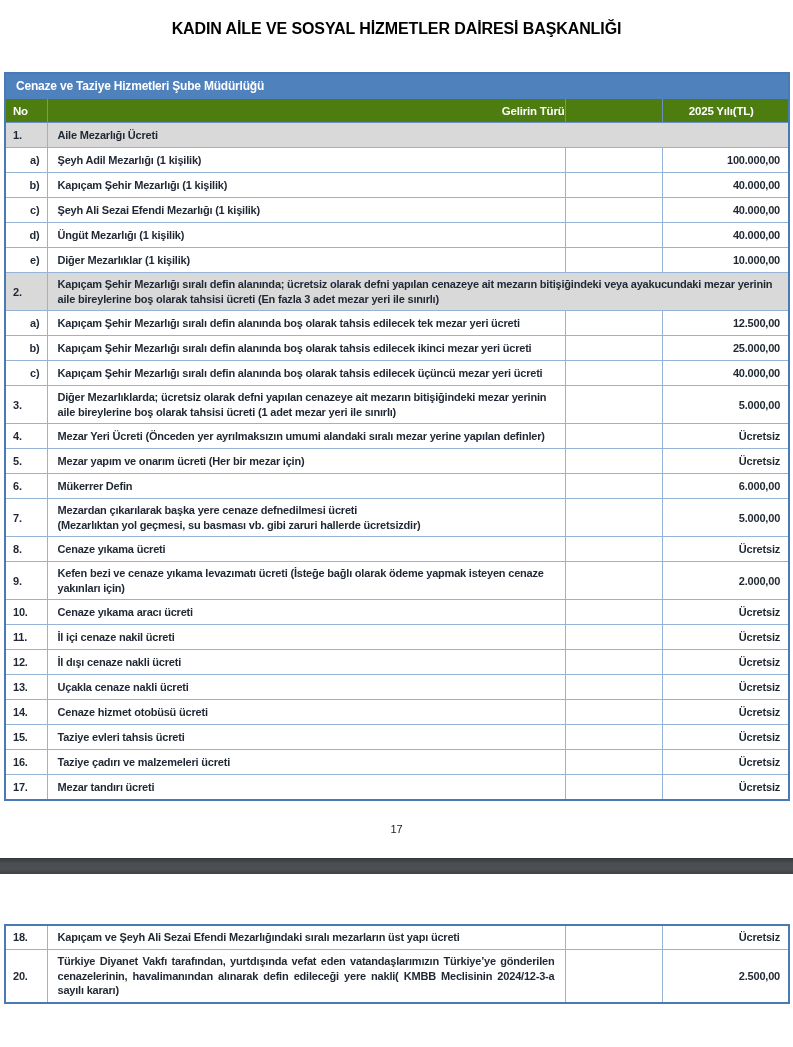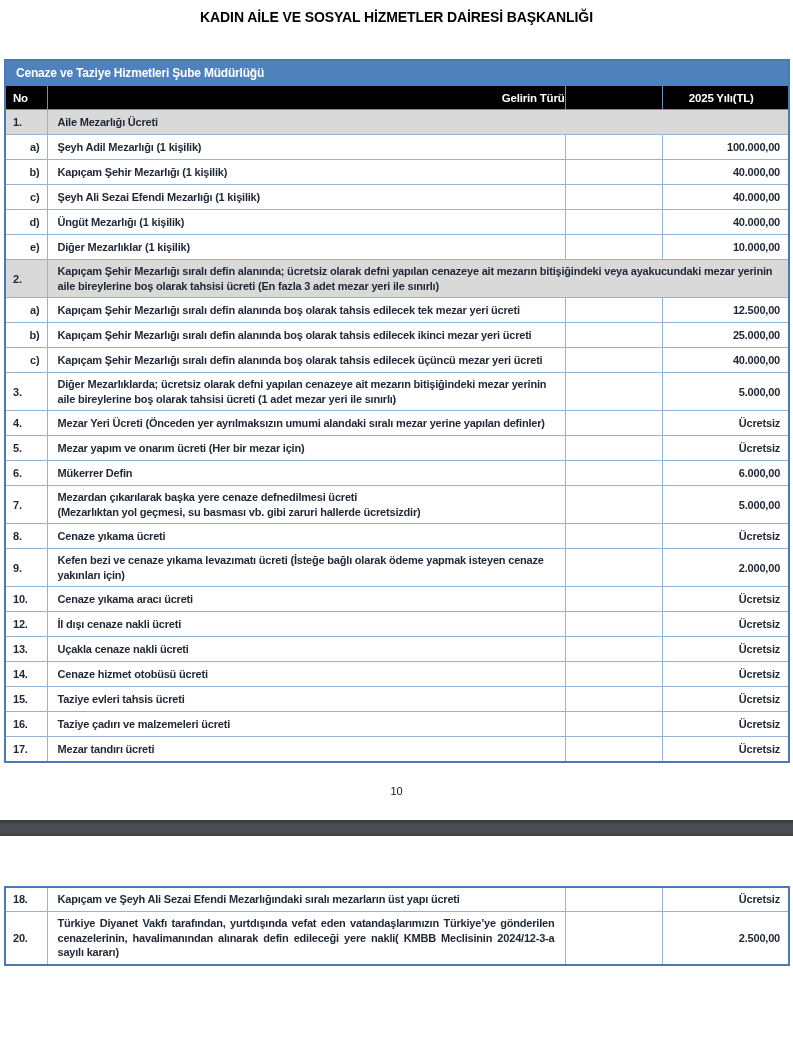--- a/index.html
+++ b/index.html
@@ -3,23 +3,23 @@
 <meta charset="utf-8">
 <style>
   html, body {
     margin: 0; padding: 0;
     width: 793px; height: 1047px;
     background: #ffffff;
     overflow: hidden;
     font-family: "Liberation Sans", "DejaVu Sans", sans-serif;
   }
   .doc-title {
-    margin: 9px 0 0 0;
+    margin: 20px 0 0 0;
     text-align: center;
-    font-size: 14px;
+    font-size: 16px;
     font-weight: 700;
     color: #000000;
     letter-spacing: -0.1px;
   }
   table.fee-table {
     border-collapse: collapse;
     table-layout: fixed;
     width: 784px;
     margin-left: 4px;
     border: 2px solid #4a7ab5;
@@ -38,21 +38,21 @@
   tr.branch-row th {
     background: #4f81bd;
     border-color: #4f81bd;
     color: #ffffff;
     text-align: left;
     padding: 5px 10px;
     font-size: 12px;
     height: 14px;
   }
   tr.cols-row th {
-    background: #000000;
+    background: #4d7c0f;
     border-color: #6b8fc2;
     color: #ffffff;
     font-size: 11.5px;
     height: 15px;
     padding: 4px 0;
   }
   tr.cols-row th.h-no    { text-align: left;  padding-left: 7px; }
   tr.cols-row th.h-type  { text-align: right;  padding-left: 10px; }
   tr.cols-row th.h-year  { text-align: center; padding-right: 8px; }
   tr.row { height: 25px; }
@@ -205,20 +205,26 @@
           <td class="col-empty"></td>
           <td class="col-value">2.000,00</td>
         </tr>
         <tr class="row item">
           <td class="col-no number">10.</td>
           <td class="col-label">Cenaze yıkama aracı ücreti</td>
           <td class="col-empty"></td>
           <td class="col-value">Ücretsiz</td>
         </tr>
         <tr class="row item">
+          <td class="col-no number">11.</td>
+          <td class="col-label">İl içi cenaze nakil ücreti</td>
+          <td class="col-empty"></td>
+          <td class="col-value">Ücretsiz</td>
+        </tr>
+        <tr class="row item">
           <td class="col-no number">12.</td>
           <td class="col-label">İl dışı cenaze nakli ücreti</td>
           <td class="col-empty"></td>
           <td class="col-value">Ücretsiz</td>
         </tr>
         <tr class="row item">
           <td class="col-no number">13.</td>
           <td class="col-label">Uçakla cenaze nakli ücreti</td>
           <td class="col-empty"></td>
           <td class="col-value">Ücretsiz</td>
@@ -243,21 +249,21 @@
         </tr>
         <tr class="row item">
           <td class="col-no number">17.</td>
           <td class="col-label">Mezar tandırı ücreti</td>
           <td class="col-empty"></td>
           <td class="col-value">Ücretsiz</td>
         </tr>
       </tbody>
   </table>
 
-  <div class="page-number">10</div>
+  <div class="page-number">17</div>
 </div>
 
 <div class="page-separator"></div>
 
 <div>
   <table class="fee-table t2">
     <colgroup>
       <col style="width:42px">
         <col style="width:518px">
         <col style="width:97px">

